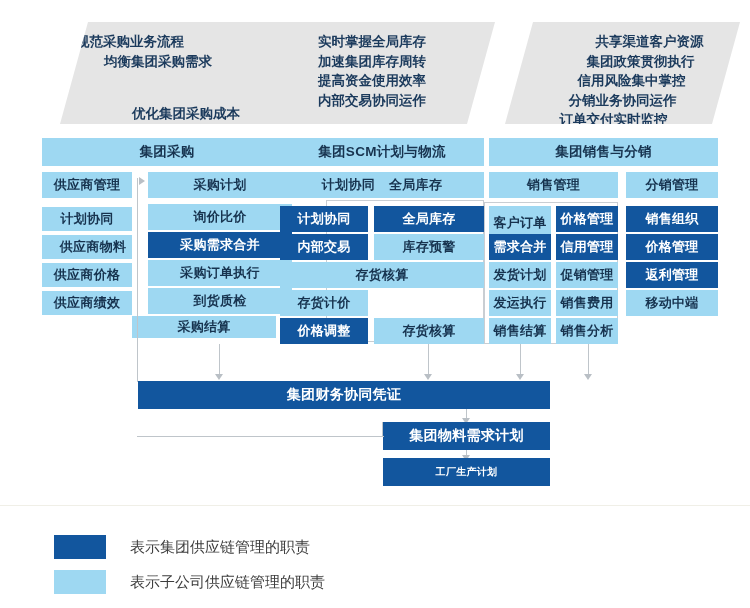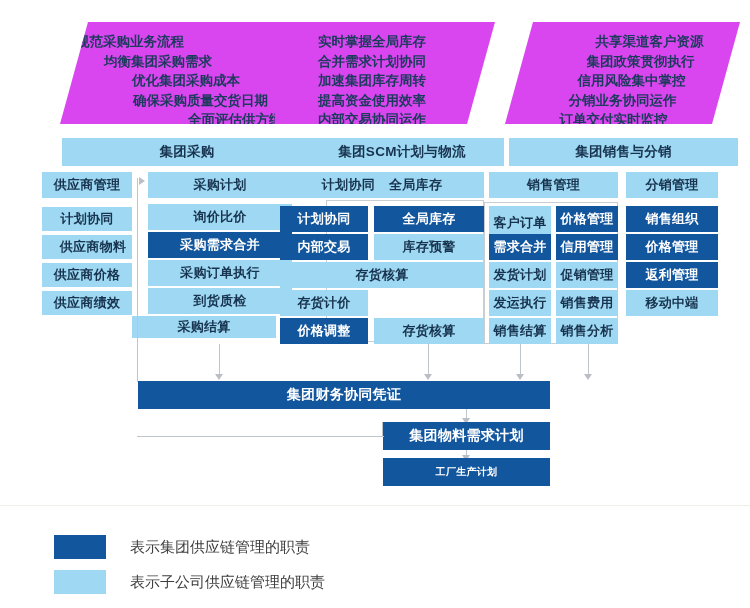--- a/index.html
+++ b/index.html
@@ -6,31 +6,31 @@
   body{
     width:750px;height:608px;background:#ffffff;
     font-family:"Liberation Sans","DejaVu Sans",sans-serif;
     position:relative;overflow:hidden;
     -webkit-font-smoothing:antialiased;
   }
   #stage{position:absolute;left:0;top:0;width:750px;height:608px;}
 
   
   .banner{
-    position:absolute;background:#d946ef;color:#1b3a5c;
+    position:absolute;background:#e5e5e5;color:#1b3a5c;
     font-size:13.5px;line-height:19.5px;font-weight:700;
     box-sizing:border-box;padding-top:10px;
   }
   .banner .ln{display:block;white-space:nowrap;}
   #banner-0{left:60px;top:22px;width:250px;height:102px;
     clip-path:polygon(28px 0, 250px 0, 222px 102px, 0 102px);
     padding-left:14px;padding-right:14px;text-align:right;}
   #banner-0 .ln:nth-child(1){padding-right:112px;}
   #banner-0 .ln:nth-child(2){padding-right:84px;}
-  #banner-0 .ln:nth-child(3){padding-right:56px;}
+  #banner-0 .ln:nth-child(3){padding-right:56px;margin-top:33px;}
   #banner-0 .ln:nth-child(4){padding-right:28px;}
   #banner-0 .ln:nth-child(5){padding-right:0px;}
 
   #banner-1{left:275px;top:22px;width:220px;height:102px;
     clip-path:polygon(0 0, 220px 0, 192px 102px, 0 102px);
     text-align:center;padding-right:26px;}
 
   #banner-2{left:505px;top:22px;width:235px;height:102px;
     clip-path:polygon(28px 0, 235px 0, 207px 102px, 0 102px);
     text-align:center;}
@@ -44,21 +44,21 @@
   .box{
     position:absolute;box-sizing:border-box;
     display:flex;align-items:center;justify-content:center;
     font-size:13px;font-weight:700;letter-spacing:.3px;
     white-space:nowrap;
   }
   .light{background:#9ed8f2;color:#17334f;}
   .dark{background:#12569e;color:#ffffff;}
 
   
-  .colhead{height:28px;font-size:13.5px;margin-left:20px;}
+  .colhead{height:28px;font-size:13.5px;}
 
   
   .frame{position:absolute;border:1px solid #c9ced3;box-sizing:border-box;
          background:transparent;}
 
   
   .vline{position:absolute;width:1px;background:#bfc5ca;}
   .hline{position:absolute;height:1px;background:#bfc5ca;}
   .arrow-d{position:absolute;width:0;height:0;
     border-left:4px solid transparent;border-right:4px solid transparent;
@@ -83,21 +83,20 @@
   <div class="banner" id="banner-0">
     <span class="ln">规范采购业务流程</span>
     <span class="ln">均衡集团采购需求</span>
     <span class="ln">优化集团采购成本</span>
     <span class="ln">确保采购质量交货日期</span>
     <span class="ln">全面评估供方绩效</span>
   </div>
 
   <div class="banner" id="banner-1">
     <span class="ln">实时掌握全局库存</span>
-    <span class="ln">合并需求计划协同</span>
     <span class="ln">加速集团库存周转</span>
     <span class="ln">提高资金使用效率</span>
     <span class="ln">内部交易协同运作</span>
   </div>
 
   <div class="banner" id="banner-2">
     <span class="ln">共享渠道客户资源</span>
     <span class="ln">集团政策贯彻执行</span>
     <span class="ln">信用风险集中掌控</span>
     <span class="ln">分销业务协同运作</span>

